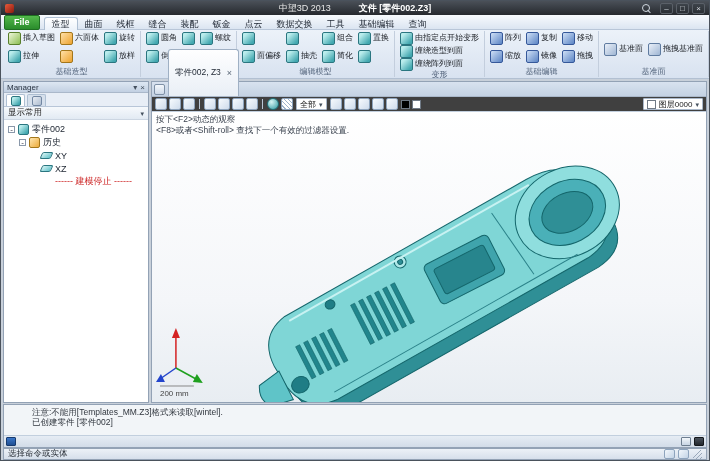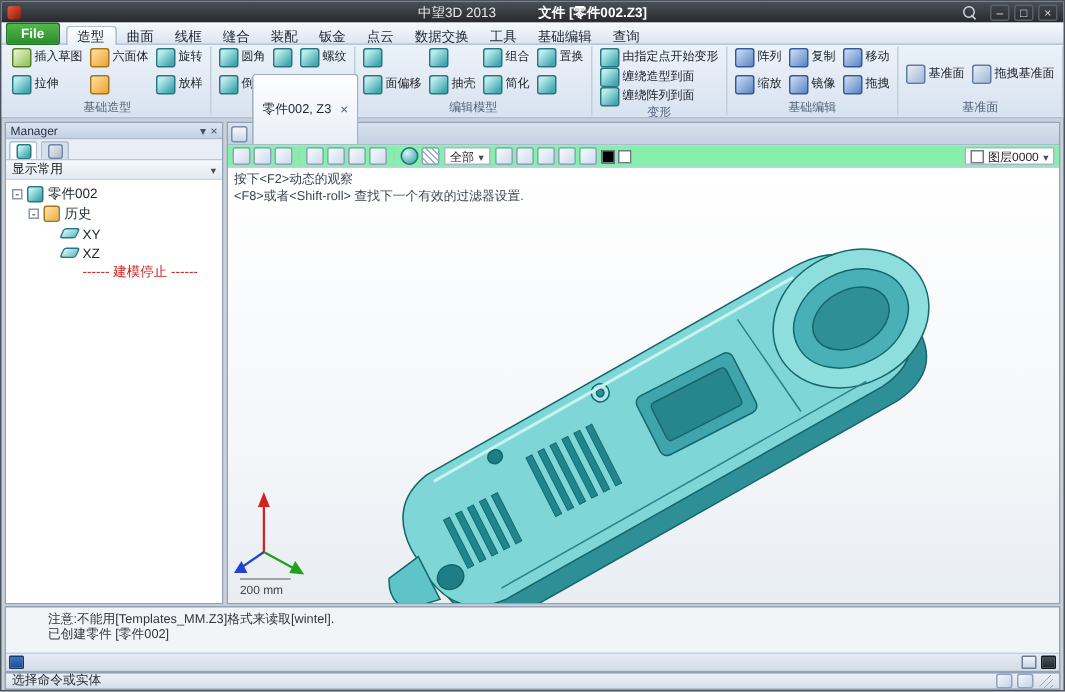--- a/index.html
+++ b/index.html
@@ -69,21 +69,21 @@
   .titem [data-icon]{width:11px;height:11px;}
   .titem [data-icon="plane-icon"]{height:7px;transform:skewX(-24deg);background:linear-gradient(135deg,#d8f4f4,#62c2ca);}
 
   
   .docarea{position:absolute;left:150px;top:80px;right:2px;height:322px;border:1px solid #93a2b5;background:#fff;display:flex;flex-direction:column;}
   .doctabs{height:15px;background:linear-gradient(#d8e2ef,#c4d2e3);border-bottom:1px solid #aab8ca;display:flex;align-items:flex-end;padding-left:2px;gap:3px;}
   .dticon{width:11px;height:11px;margin-bottom:1px;border:1px solid #7e90a6;border-radius:2px;background:linear-gradient(#f4f8fc,#cdd9e8);}
   .doctab{display:flex;align-items:center;gap:6px;background:linear-gradient(#fefeff,#e9eff6);border:1px solid #9fb0c4;border-bottom:none;border-radius:3px 3px 0 0;padding:17px 6px;font-size:8.5px;color:#1c2430;}
   .doctab-close::before{content:"×";font-size:9px;color:#5a6878;}
 
-  .vt{height:15px;background:#86efac;border-bottom:1px solid #c2cfde;display:flex;align-items:center;gap:3px;padding:0 3px;font-size:8.5px;color:#222;}
+  .vt{height:15px;background:#404040;border-bottom:1px solid #c2cfde;display:flex;align-items:center;gap:3px;padding:0 3px;font-size:8.5px;color:#222;}
   .vtgrp{display:flex;align-items:center;gap:2px;}
   .vt [data-icon]{width:12px;height:12px;background:linear-gradient(135deg,#f6fafd,#cfdcec);border-color:#8ea4bd;}
   .vt [data-icon="shaded-display-icon"]{background:radial-gradient(circle at 35% 30%,#d6f4f4,#2f9aa2);border-color:#1f6f77;border-radius:50%;}
   .vt [data-icon="wireframe-display-icon"]{background:repeating-linear-gradient(45deg,#ffffff 0 2px,#9fb4cb 2px 3px);}
   .vsep{width:1px;height:10px;background:#b8c6d6;margin:0 2px;}
   .vdrop{display:flex;align-items:center;gap:3px;border:1px solid #aab8ca;background:#ffffff;padding:0 3px;height:12px;font-size:8px;border-radius:1px;}
   .vdrop.layer{margin-left:auto;}
   .swatch{display:inline-block;width:9px;height:9px;border:1px solid #707a86;}
   .swatch.white{background:#ffffff;}
 

